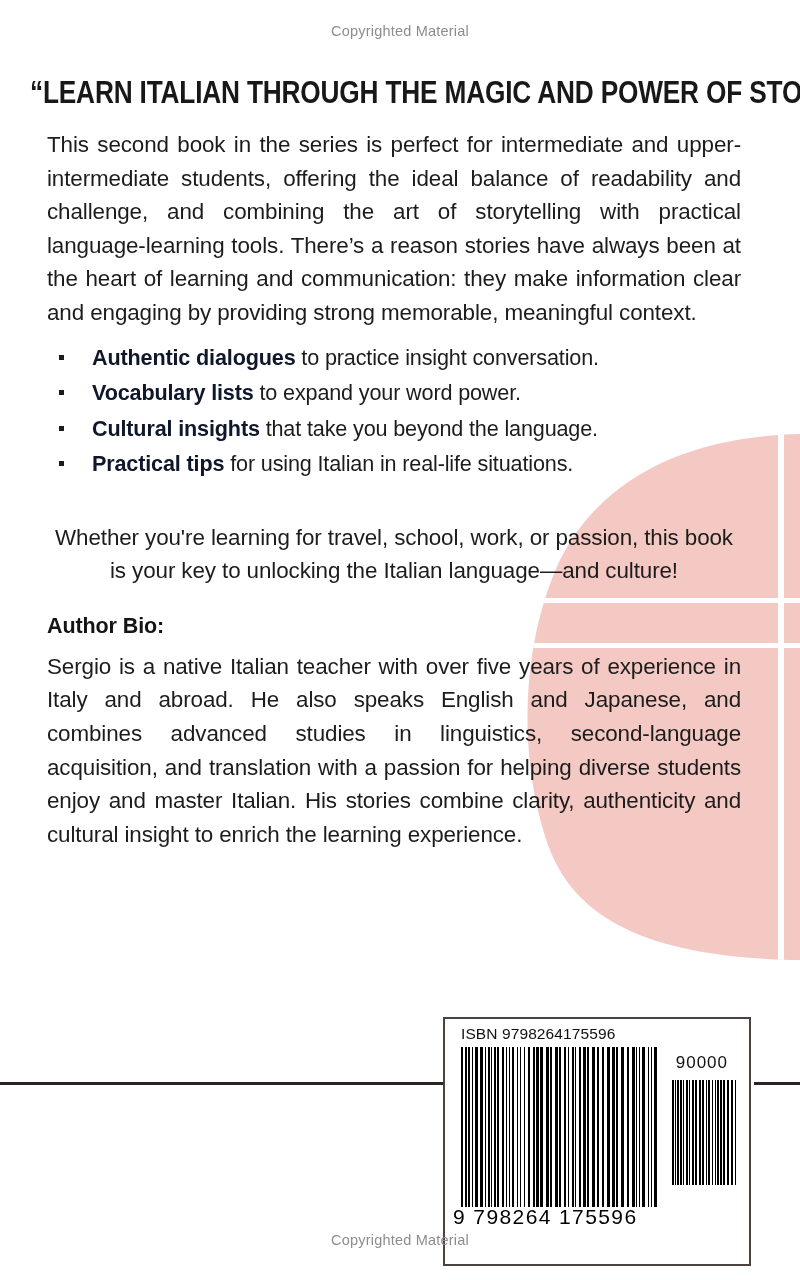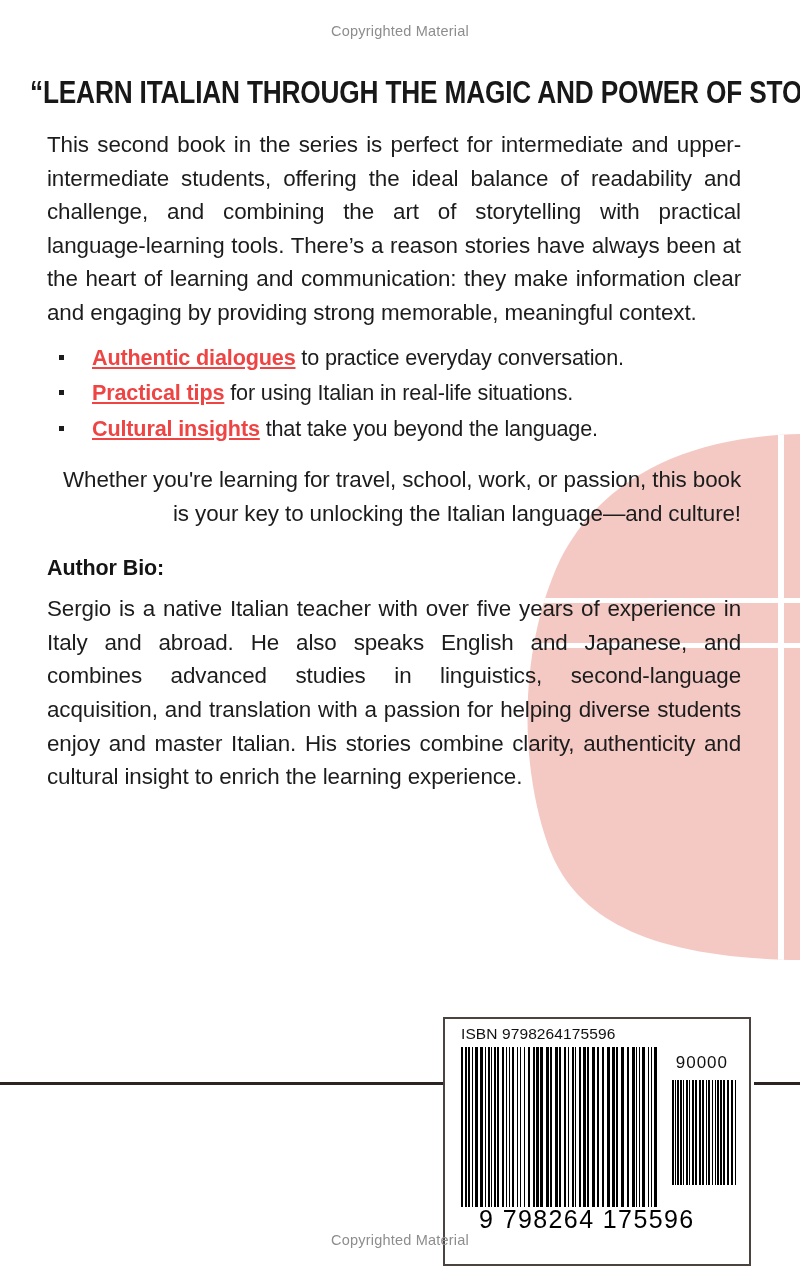--- a/index.html
+++ b/index.html
@@ -69,21 +69,21 @@
   }
   p.para {
     margin: 0;
     color: #1c1c1c;
     font-size: 22.4px;
     line-height: 33.6px;
     text-align: justify;
     text-justify: inter-word;
     letter-spacing: -0.1px;
   }
-  p.para.left { text-align: right; }
+  p.para.left { text-align: center; margin-top: 22px; }
   .heading {
     margin: 12px 0 9px 0;
     color: #141414;
     font-size: 21.5px;
     font-weight: bold;
     line-height: 30px;
     letter-spacing: -0.1px;
   }
   .gap-sm { height: 11px; }
   .gap-md { height: 16px; }
@@ -106,22 +106,21 @@
   ul.features li .dot {
     position: absolute;
     left: 12px;
     top: 14px;
     width: 5px;
     height: 5px;
     background: #1c1c1c;
   }
   ul.features li b {
     font-weight: bold;
-    color: #ef4444;
-    text-decoration: underline;
+    color: #0f172a;
   }
 
   
   .rule {
     position: absolute;
     height: 3px;
     background: #2b2422;
     top: 1082px;
   }
   .rule.left  { left: 0px;   width: 444px; }
@@ -173,25 +172,24 @@
     position: absolute;
     top: 0;
     bottom: 0;
     background: #000;
   }
   .ean-digits {
     position: absolute;
     left: 8px;
     top: 186px;
     width: 206px;
-    font-size: 25px;
+    font-size: 21px;
     color: #000;
     letter-spacing: 1.4px;
     white-space: nowrap;
-    margin-left: 26px;
   }
 </style>
 </head>
 <body>
 
 <div id="cover">
 
   <svg class="deco-layer" viewBox="0 0 800 1280" width="800" height="1280" aria-hidden="true">
     <defs>
       <clipPath id="pinkClip">
@@ -224,29 +222,33 @@
   <div class="content">
 
     <p class="para">This second book in the series is perfect for intermediate and upper-intermediate students, offering the ideal balance of readability and challenge, and combining the art of storytelling with practical language-learning tools. There’s a reason stories have always been at the heart of learning and communication: they make information clear and engaging by providing strong memorable, meaningful context.</p>
 
     <div class="gap-sm"></div>
 
 
     <ul class="features">
       <li>
         <span class="dot"></span>
-        <b>Authentic dialogues</b><span> to practice everyday conversation.</span>
+        <b>Authentic dialogues</b><span> to practice insight conversation.</span>
+      </li>
+      <li>
+        <span class="dot"></span>
+        <b>Vocabulary lists</b><span> to expand your word power.</span>
+      </li>
+      <li>
+        <span class="dot"></span>
+        <b>Cultural insights</b><span> that take you beyond the language.</span>
       </li>
       <li>
         <span class="dot"></span>
         <b> Practical tips</b><span> for using Italian in real-life situations.</span>
-      </li>
-      <li>
-        <span class="dot"></span>
-        <b>Cultural insights</b><span> that take you beyond the language.</span>
       </li>
     </ul>
 
     <div class="gap-md"></div>
 
     <p class="para left">Whether you're learning for travel, school, work, or passion, this book is your key to unlocking the Italian language—and culture!</p>
 
     <div class="gap-sm"></div>
 
     <div class="heading">Author Bio:</div>

